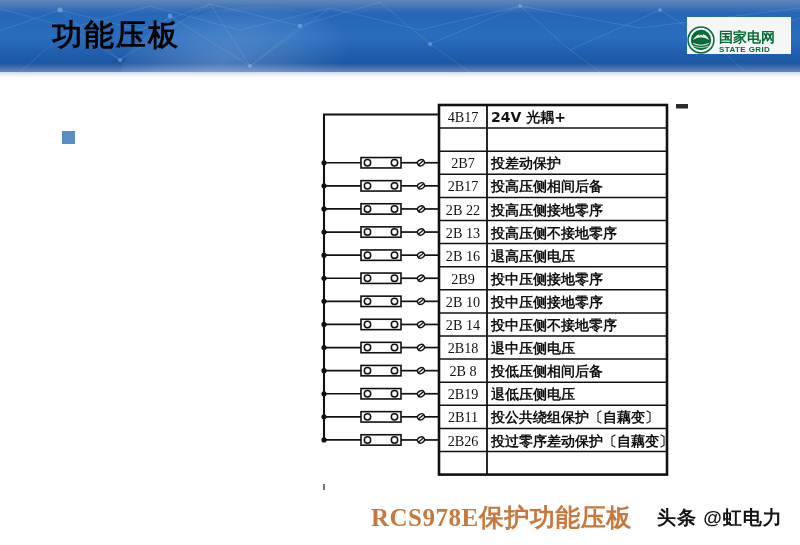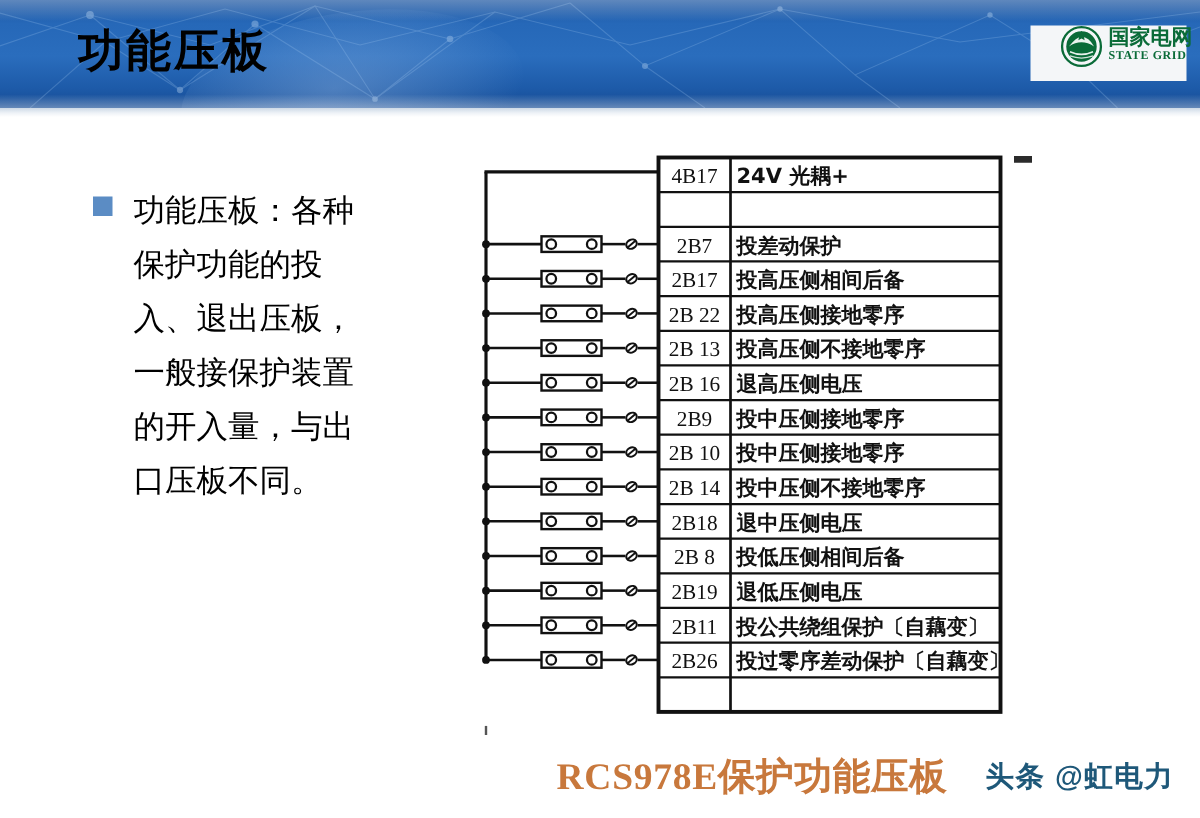--- a/index.html
+++ b/index.html
@@ -56,22 +56,22 @@
     background: linear-gradient(to bottom, #cdd9e6 0%, #eef2f7 55%, #ffffff 100%);
   }
 
   
   #logo-box {
     position: absolute;
     left: 687px; top: 17px;
     width: 104px; height: 37px;
     background: #f4f6f8;
     display: flex;
-    align-items: flex-start;
-    padding-left: 20px;
+    align-items: flex-end;
+    padding-left: 0;
   }
   #logo-mark {
     width: 28px; height: 28px;
     flex: 0 0 28px;
   }
   #logo-text-wrap {
     margin-left: 4px;
     line-height: 1;
   }
   #logo-cn {
@@ -81,21 +81,21 @@
     letter-spacing: 0px;
     white-space: nowrap;
   }
   #logo-en {
     font-size: 8px;
     font-weight: bold;
     color: #0a6b38;
     letter-spacing: .4px;
     margin-top: 2px;
     white-space: nowrap;
-    font-family: Liberation Serif, serif;
+    font-family: Liberation Sans, sans-serif;
   }
 
   
   #bullet-block {
     position: absolute;
     left: 62px; top: 122px;
     width: 200px;
     display: flex;
   }
   #bullet-square {
@@ -134,21 +134,21 @@
     white-space: nowrap;
     font-family: "Liberation Serif", "DejaVu Serif", serif;
   }
 
   
   #watermark {
     position: absolute;
     left: 657px; top: 505px;
     font-size: 19px;
     font-weight: bold;
-    color: #0c4a6e;
+    color: #000000;
     white-space: nowrap;
     letter-spacing: 1px;
     opacity: .92;
   }
 </style>
 </head>
 <body>
 
 <div id="header-banner">
   <svg class="net-lines" viewBox="0 0 800 72" preserveAspectRatio="none">
@@ -189,21 +189,20 @@
     <path d="M20,5 l1.4,3.1 l3.4,.4 l-2.5,2.3 .7,3.3 -3,-1.7 -3,1.7 .7,-3.3 -2.5,-2.3 3.4,-.4 z" fill="#0a6b38"></path>
   </svg>
   <div id="logo-text-wrap">
     <div id="logo-cn">国家电网</div>
     <div id="logo-en">STATE GRID</div>
   </div>
 </div>
 
 <div id="bullet-block">
   <div id="bullet-square"></div>
-  <div id="bullet-text">功能压板：各种保护功能的投入、退出压板，一般接保护装置的开入量，与出口压板不同。</div>
 </div>
 
 <div id="diagram">
   <svg id="schematic-svg" width="390" height="400" viewBox="0 0 390 400">
       <g>
         <line x1="16" y1="24.55" x2="16" y2="349.95000000000005" stroke="#111" stroke-width="2.1"></line>
         <line x1="15" y1="24.55" x2="131" y2="24.55" stroke="#111" stroke-width="2.1"></line>
         <circle cx="16" cy="72.75" r="2.6" fill="#111"></circle>
         <line x1="16" y1="72.75" x2="53" y2="72.75" stroke="#111" stroke-width="1.7"></line>
         <line x1="93" y1="72.75" x2="109" y2="72.75" stroke="#111" stroke-width="1.7"></line>

